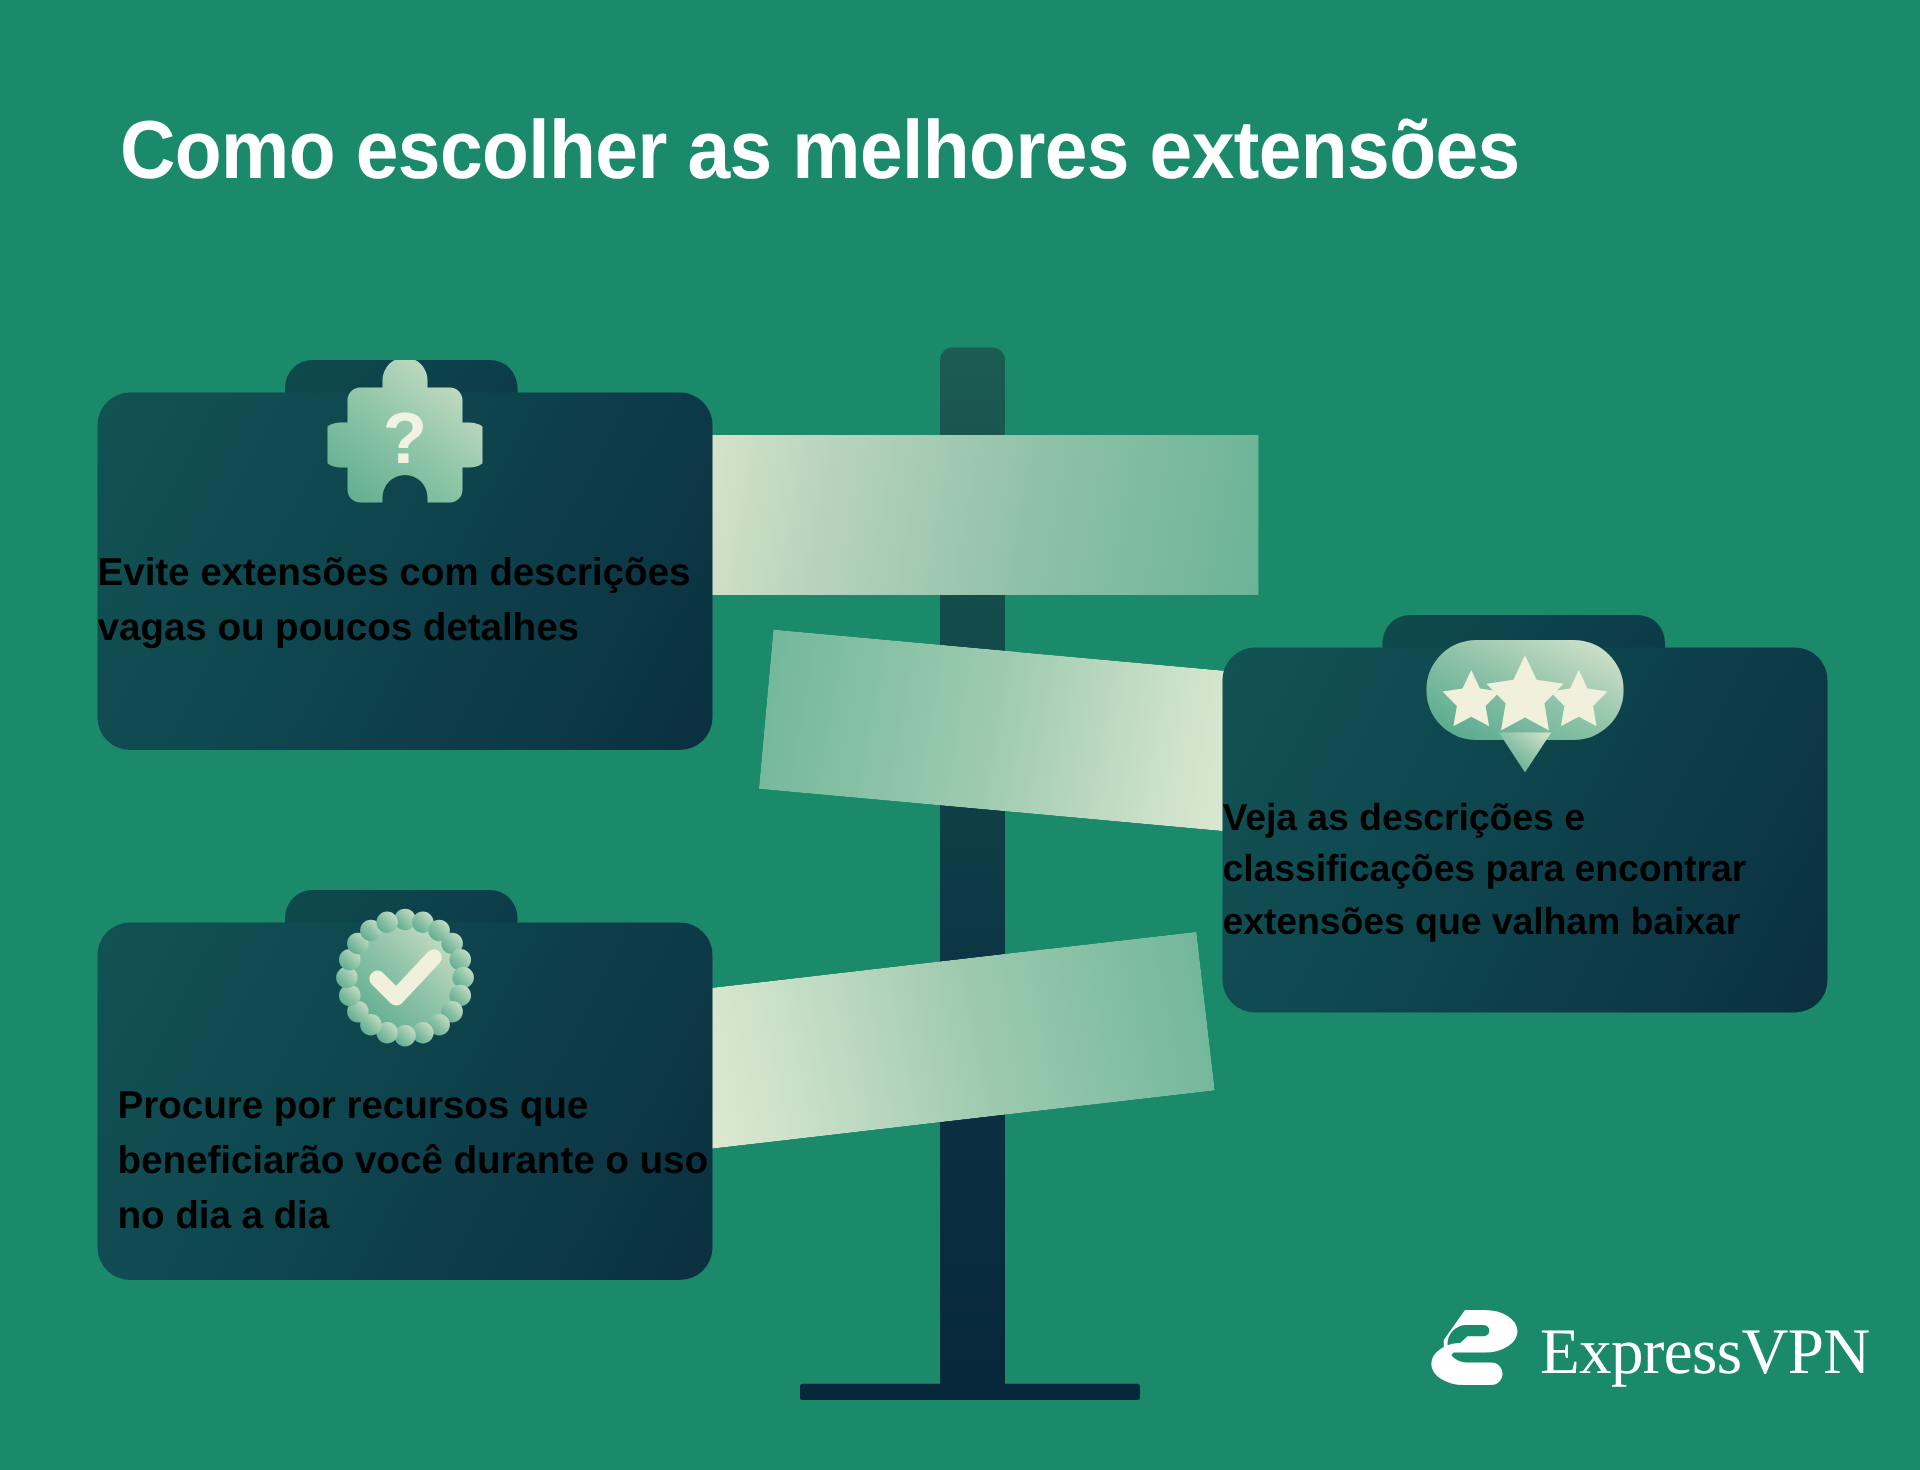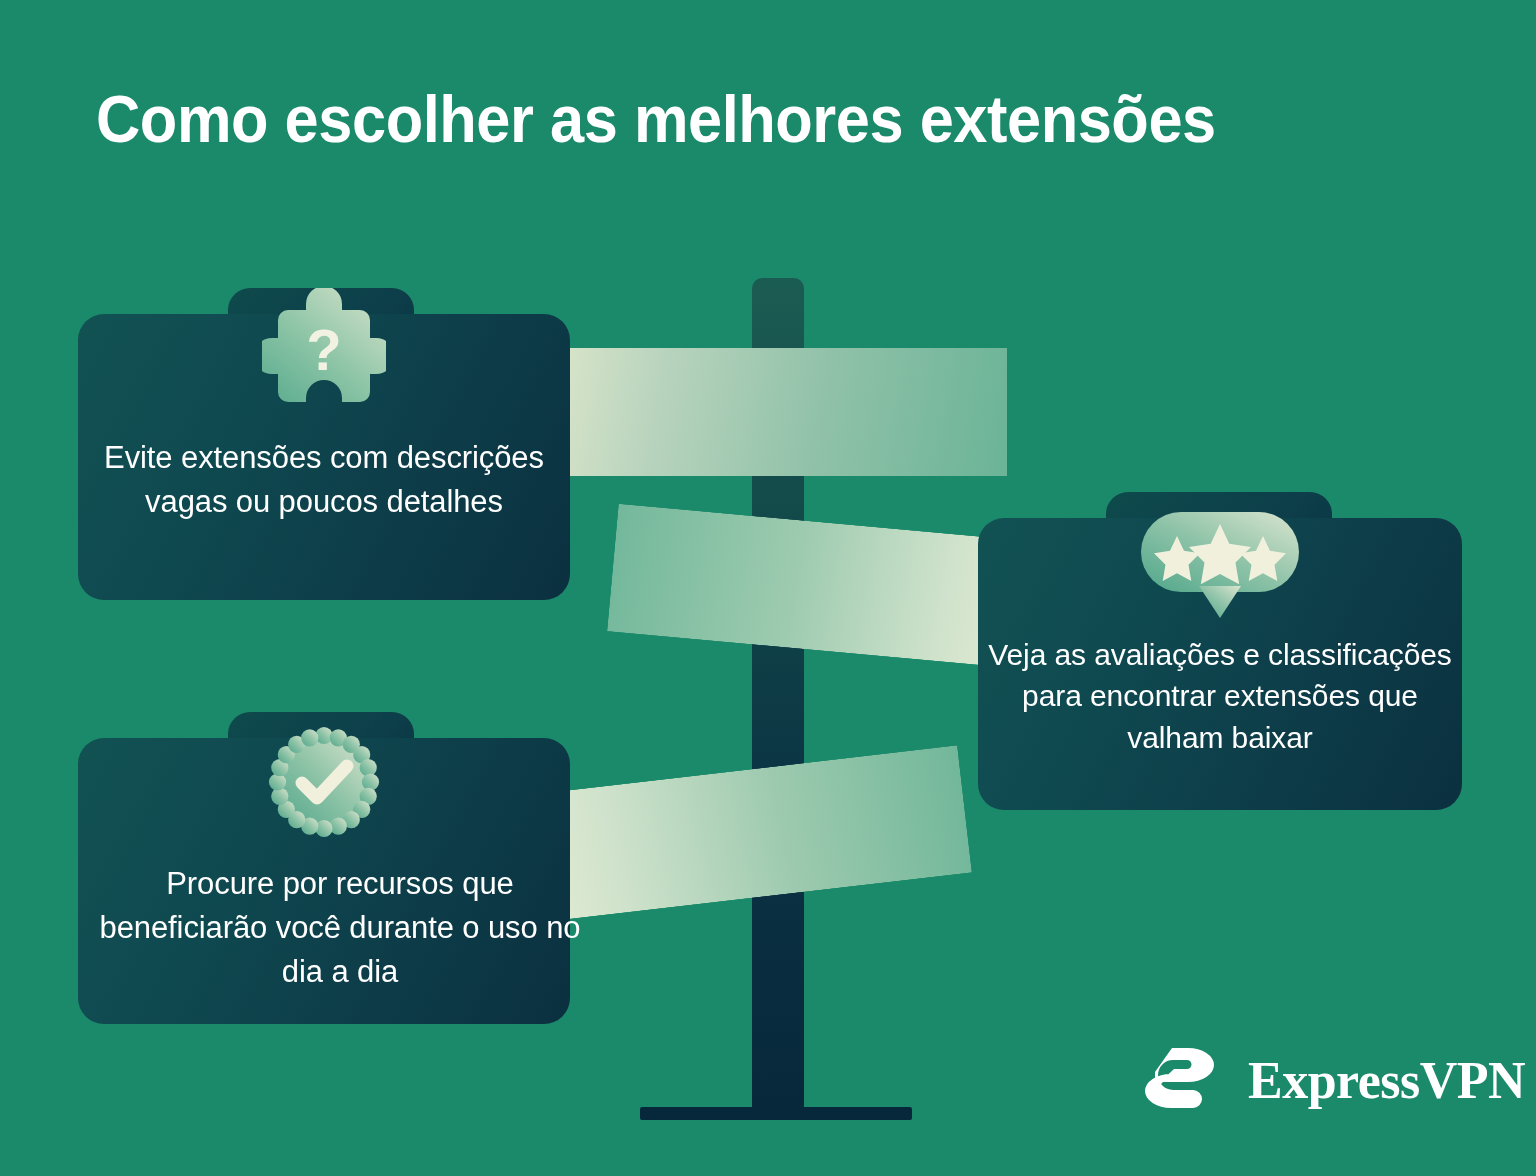--- a/index.html
+++ b/index.html
@@ -63,22 +63,22 @@
   .card-tab{
     position:absolute;height:92px;border-radius:22px 22px 0 0;
     background:linear-gradient(135deg,#0e4a4c 0%,#0d3f4a 60%,#0b3344 100%);
   }
   .card-body{
     position:absolute;border-radius:26px;
     background:linear-gradient(118deg,#125253 0%,#0f4950 34%,#0d3c48 68%,#0b3040 100%);
     box-shadow:0 0 0 0 rgba(0,0,0,0);
   }
   .card-text{
-    color:#ffffff;text-align:center;font-size:31px;line-height:1.42;
-    font-weight:400;letter-spacing:-0.1px;
+    color:#000000;text-align:left;font-size:31px;line-height:1.42;
+    font-weight:700;letter-spacing:-0.1px;
     font-family:"Liberation Sans","DejaVu Sans",sans-serif;
     width:100%;
   }
 
   #card1{left:78px;top:288px;width:492px;height:312px;}
   #card1 .card-tab{left:150px;top:0;width:186px;}
   #card1 .card-body{left:0;top:26px;width:492px;height:286px;}
   #card1 .icon-slot{position:absolute;left:246px;top:0;transform:translateX(-50%);}
   #card1 .card-text{position:absolute;left:0;top:148px;}
 
@@ -95,24 +95,23 @@
   #card2 .card-text{position:absolute;left:0;top:142px;font-size:30px;line-height:1.38;}
 
   .icon-slot{z-index:7;}
 
   
   .logo{
     position:absolute;left:1142px;top:1048px;
     display:flex;align-items:center;gap:16px;z-index:6;
   }
   .logo-word{
-    color:#ffffff;font-size:52px;font-weight:700;letter-spacing:-0.5px;
+    color:#ffffff;font-size:52px;font-weight:400;letter-spacing:-0.5px;
     font-family:"Liberation Serif","DejaVu Serif",serif;
     line-height:1;
-    margin-left:16px;
   }
 </style>
 </head>
 <body>
 
 <div class="stage">
 
   <div class="title">Como escolher as melhores extensões</div>
 
   <div class="post"></div>
@@ -158,21 +157,21 @@
         </defs>
         <rect x="0" y="0" width="158" height="80" rx="40" fill="url(#gBubble)"></rect>
         <path d="M58,74 L100,74 L79,106 Z" fill="url(#gBubble)"></path>
         <g fill="#f0f0dd">
           <path d="M79,12 L88.3,31.8 L110,35 L94.5,50.6 L98.2,72.3 L79,62 L59.8,72.3 L63.5,50.6 L48,35 L69.7,31.8 Z"></path>
           <path d="M36,22 L43,36.8 L59,39.2 L47.5,50.8 L50.3,67 L36,59.3 L21.7,67 L24.5,50.8 L13,39.2 L29,36.8 Z" transform="translate(0,2) scale(1)"></path>
           <path d="M122,22 L129,36.8 L145,39.2 L133.5,50.8 L136.3,67 L122,59.3 L107.7,67 L110.5,50.8 L99,39.2 L115,36.8 Z" transform="translate(0,2) scale(1)"></path>
         </g>
       </svg>
     </div>
-    <div class="card-text">Veja as avaliações e classificações para encontrar extensões que valham baixar</div>
+    <div class="card-text">Veja as descrições e classificações para encontrar extensões que valham baixar</div>
   </div>
 
   <div class="card" id="card3">
     <div class="card-tab"></div>
     <div class="card-body"></div>
     <div class="icon-slot">
       <svg width="116" height="116" viewBox="0 0 116 116" xmlns="http://www.w3.org/2000/svg">
         <defs>
           <linearGradient id="gBadge" x1="0" y1="1" x2="1" y2="0">
             <stop offset="0%" stop-color="#4ea589"></stop>

